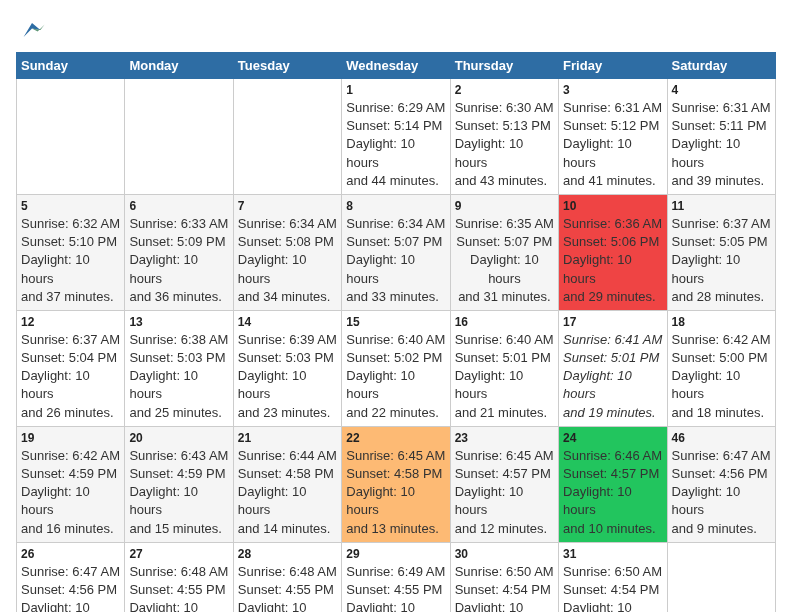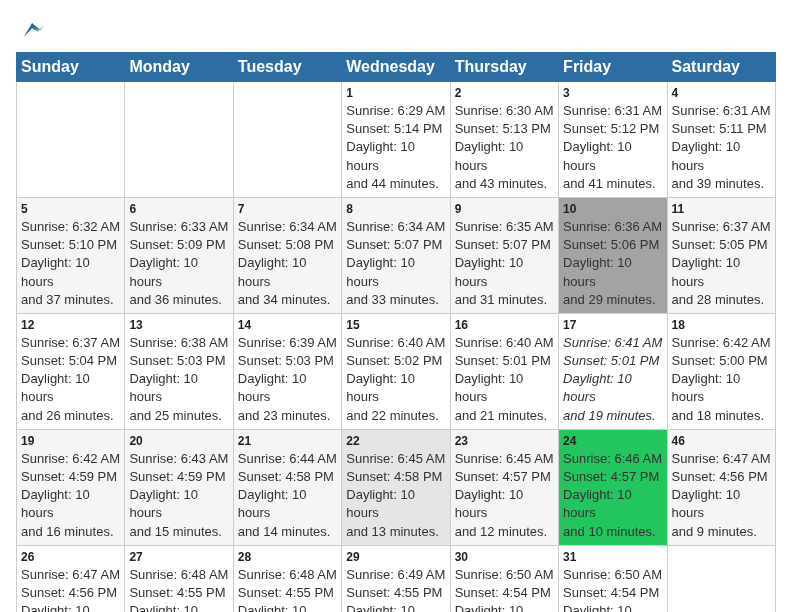--- a/index.html
+++ b/index.html
@@ -40,21 +40,21 @@
     .calendar {
       width: 100%;
       border-collapse: collapse;
       font-size: 10.5px;
     }
     .calendar th {
       background: #2e6da4;
       color: #fff;
       padding: 5px 4px;
       text-align: left;
-      font-size: 16px;
+      font-size: 13px;
       font-weight: bold;
       border: 1px solid #2e6da4;
     }
     .calendar td {
       border: 1px solid #ccc;
       vertical-align: top;
       padding: 4px;
       width: calc(100% / 7);
       min-height: 70px;
       background: #fff;
@@ -167,26 +167,26 @@
         </td>
         <td style="background: rgb(245, 245, 245);">
           <span class="day-number">8</span>
           <div class="day-info" style="white-space: pre-line;">Sunrise: 6:34 AM
 Sunset: 5:07 PM
 Daylight: 10 hours
 and 33 minutes.</div>
         </td>
         <td style="background: rgb(245, 245, 245);">
           <span class="day-number">9</span>
-          <div class="day-info" style="white-space: pre-line;">Sunrise: 6:35 AM
+          <div class="day-info" style="white-space: pre-line; text-align: center;">Sunrise: 6:35 AM
 Sunset: 5:07 PM
 Daylight: 10 hours
 and 31 minutes.</div>
         </td>
-        <td style="background: #a3a3a3;">
+        <td style="background: #ef4444;">
           <span class="day-number">10</span>
           <div class="day-info" style="white-space: pre-line;">Sunrise: 6:36 AM
 Sunset: 5:06 PM
 Daylight: 10 hours
 and 29 minutes.</div>
         </td>
         <td style="background: rgb(245, 245, 245);">
           <span class="day-number">11</span>
           <div class="day-info" style="white-space: pre-line;">Sunrise: 6:37 AM
 Sunset: 5:05 PM
@@ -260,21 +260,21 @@
 Daylight: 10 hours
 and 15 minutes.</div>
         </td>
         <td style="background: rgb(245, 245, 245);">
           <span class="day-number">21</span>
           <div class="day-info" style="white-space: pre-line;">Sunrise: 6:44 AM
 Sunset: 4:58 PM
 Daylight: 10 hours
 and 14 minutes.</div>
         </td>
-        <td style="background: #e5e5e5; margin-left: 6px;">
+        <td style="background: #fdba74; margin-left: 6px;">
           <span class="day-number">22</span>
           <div class="day-info" style="white-space: pre-line;">Sunrise: 6:45 AM
 Sunset: 4:58 PM
 Daylight: 10 hours
 and 13 minutes.</div>
         </td>
         <td style="background: rgb(245, 245, 245); margin-left: 24px;">
           <span class="day-number">23</span>
           <div class="day-info" style="white-space: pre-line;">Sunrise: 6:45 AM
 Sunset: 4:57 PM

